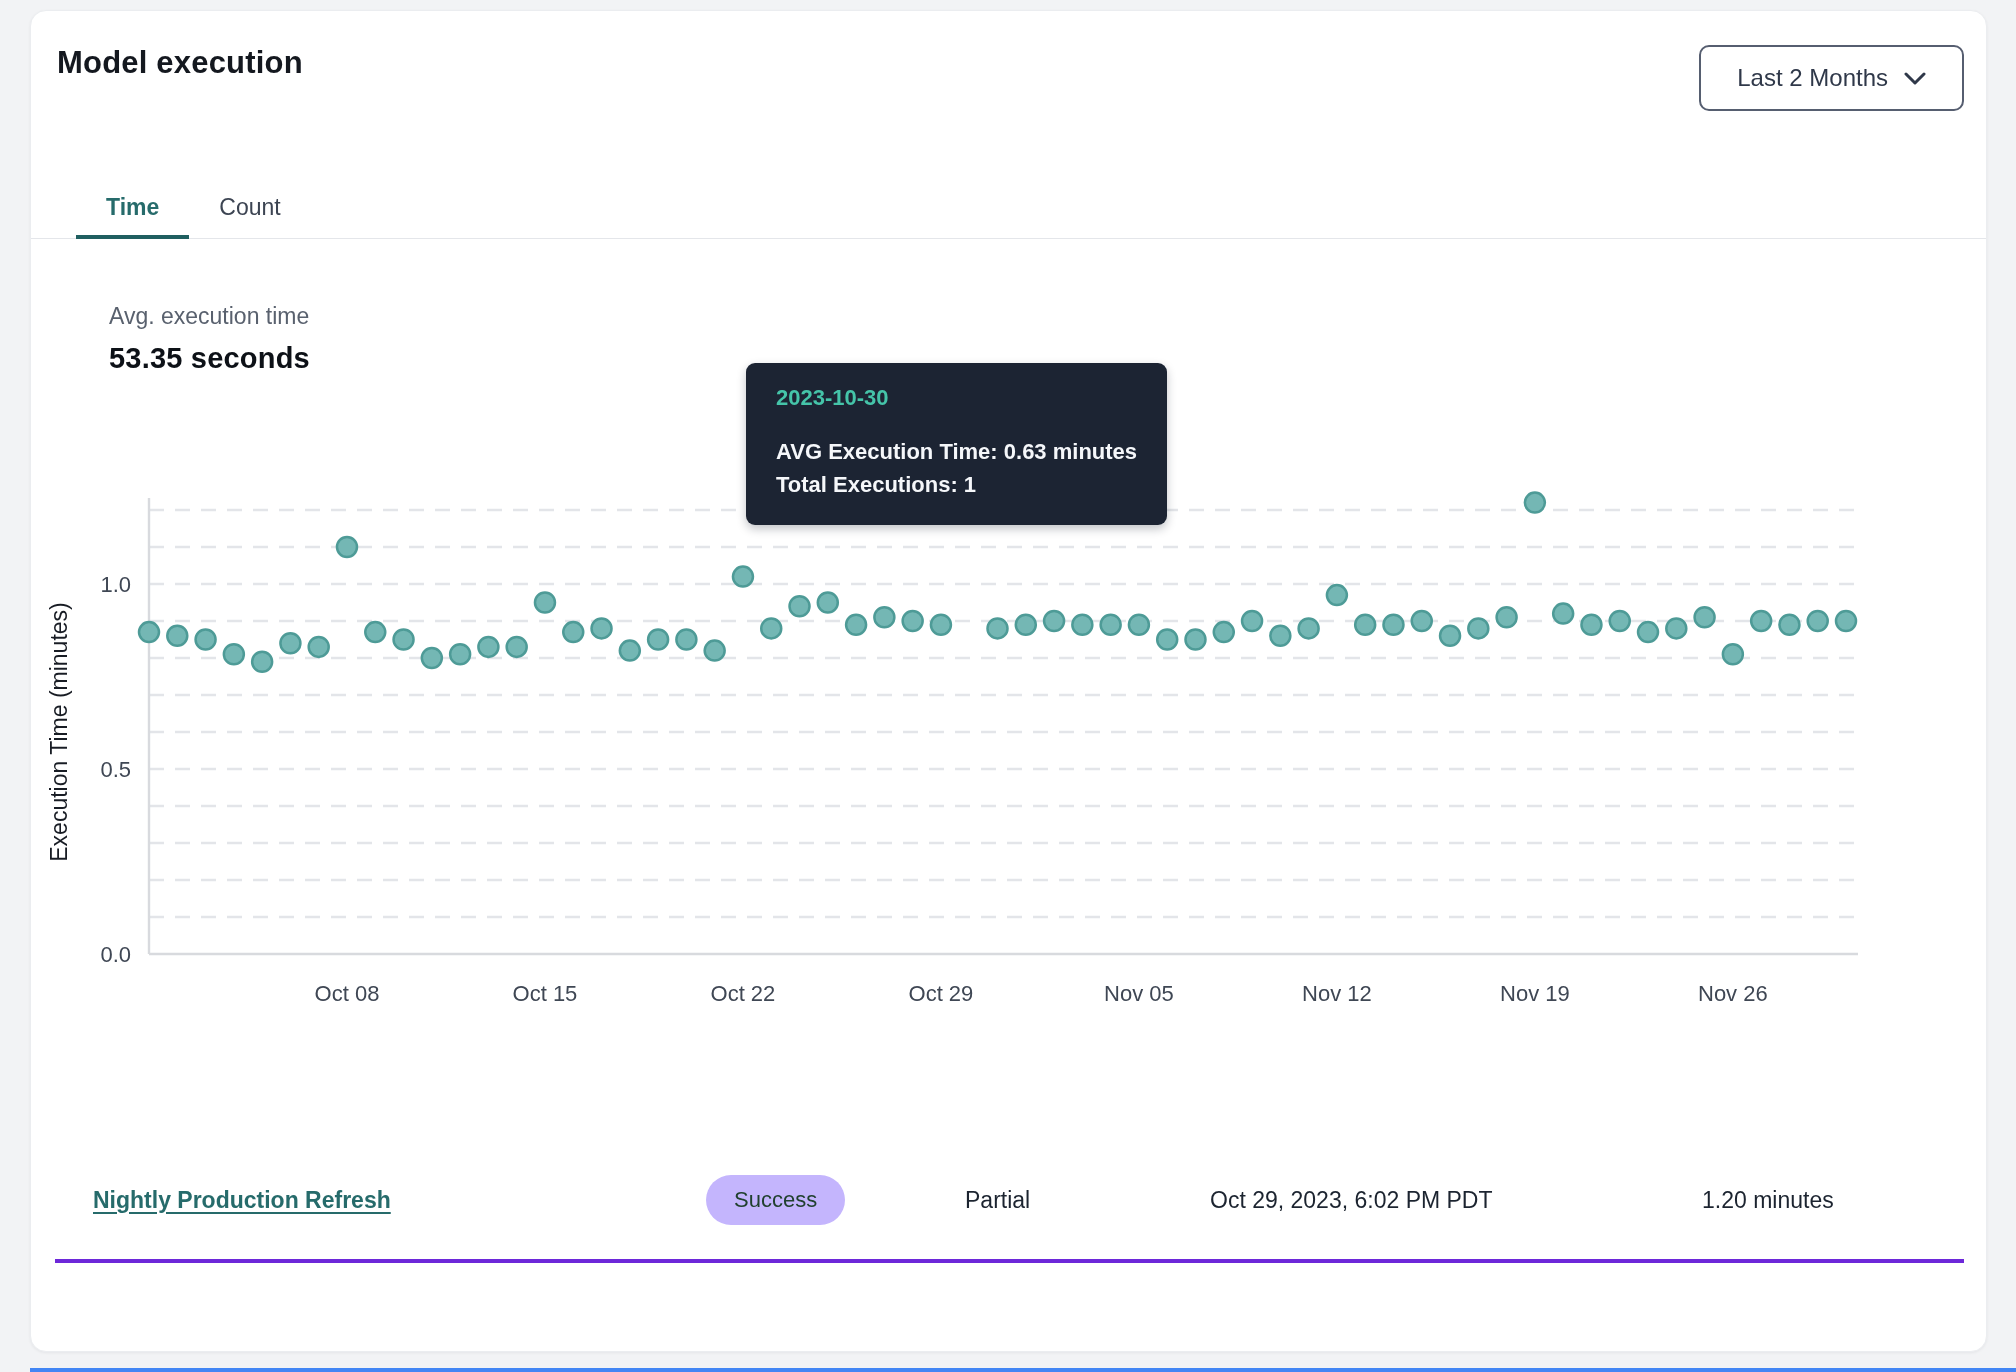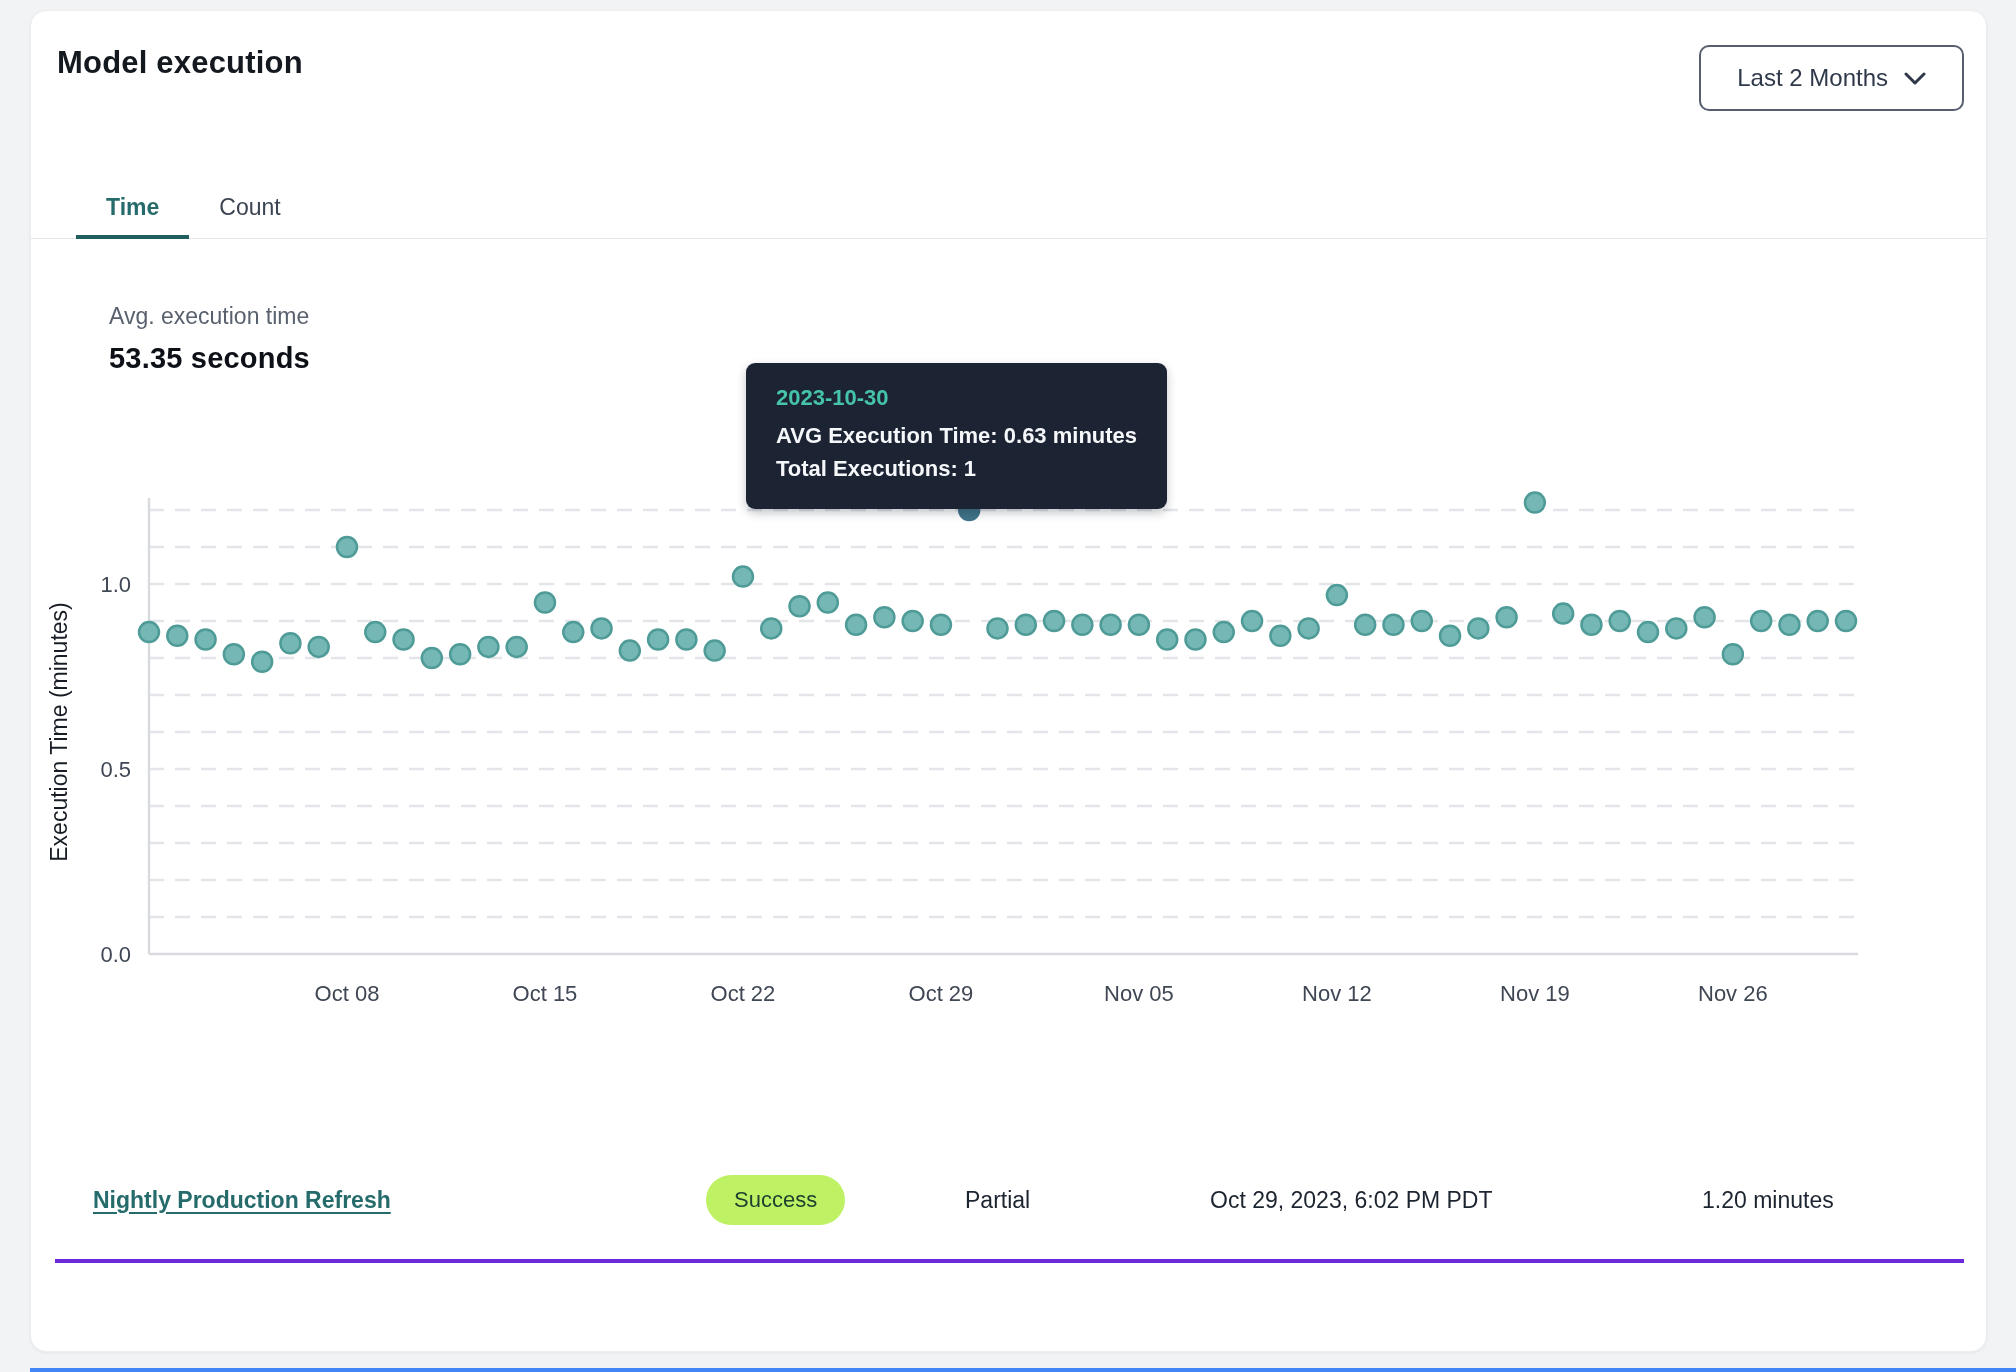--- a/index.html
+++ b/index.html
@@ -53,21 +53,21 @@
   .stats-label { font-size:23px; color:#59616e; }
   .stats-value { margin-top:12px; font-size:29px; font-weight:600; color:#0d1117; letter-spacing:.2px; }
   
   .tooltip {
     position:absolute; left:715px; top:352px;
     background:#1c2433; border-radius:9px;
     padding:22px 30px 24px 30px;
     box-shadow:0 4px 10px rgba(16,24,40,.25);
     z-index:5; min-width:345px;
   }
-  .tooltip .t-date { color:#45c4a9; font-size:22px; font-weight:700; margin-bottom:8px; }
+  .tooltip .t-date { color:#45c4a9; font-size:22px; font-weight:700; margin-bottom:24px; }
   .tooltip .t-line { color:#f5f7fa; font-size:22px; font-weight:600; line-height:1.5; }
   
   .chart-svg { position:absolute; left:0; top:470px; }
   .axis-text { fill:#3f4754; font-size:22px; font-family:"Liberation Sans",sans-serif; }
   .ylab { fill:#181c24; font-size:23px; font-family:"Liberation Sans",sans-serif; }
   
   .table-wrap { position:absolute; left:24px; right:22px; top:1130px; }
   .thead {
     display:grid;
     grid-template-columns:627px 245px 245px 492px 1fr;
@@ -88,21 +88,21 @@
     height:122px; padding-left:38px;
     border-bottom:4px solid #6d28d9;
   }
   .job-link {
     color:#266b6b; font-size:23px; font-weight:700;
     text-decoration:underline; text-underline-offset:4px; cursor:pointer;
     justify-self:start;
   }
   .badge {
     display:inline-flex; align-items:center; justify-content:center;
-    background:#bef264; color:#21402f;
+    background:#c4b5fd; color:#21402f;
     font-size:22px; font-weight:500;
     border-radius:999px; padding:12px 28px;
     justify-self:start; margin-left:-14px;
   }
   .cell { font-size:23px; color:#1c2430; }
   .bottom-bar {
     position:absolute; left:30px; right:0; bottom:0; height:4px;
     background:#4285f4;
   }
 </style>

